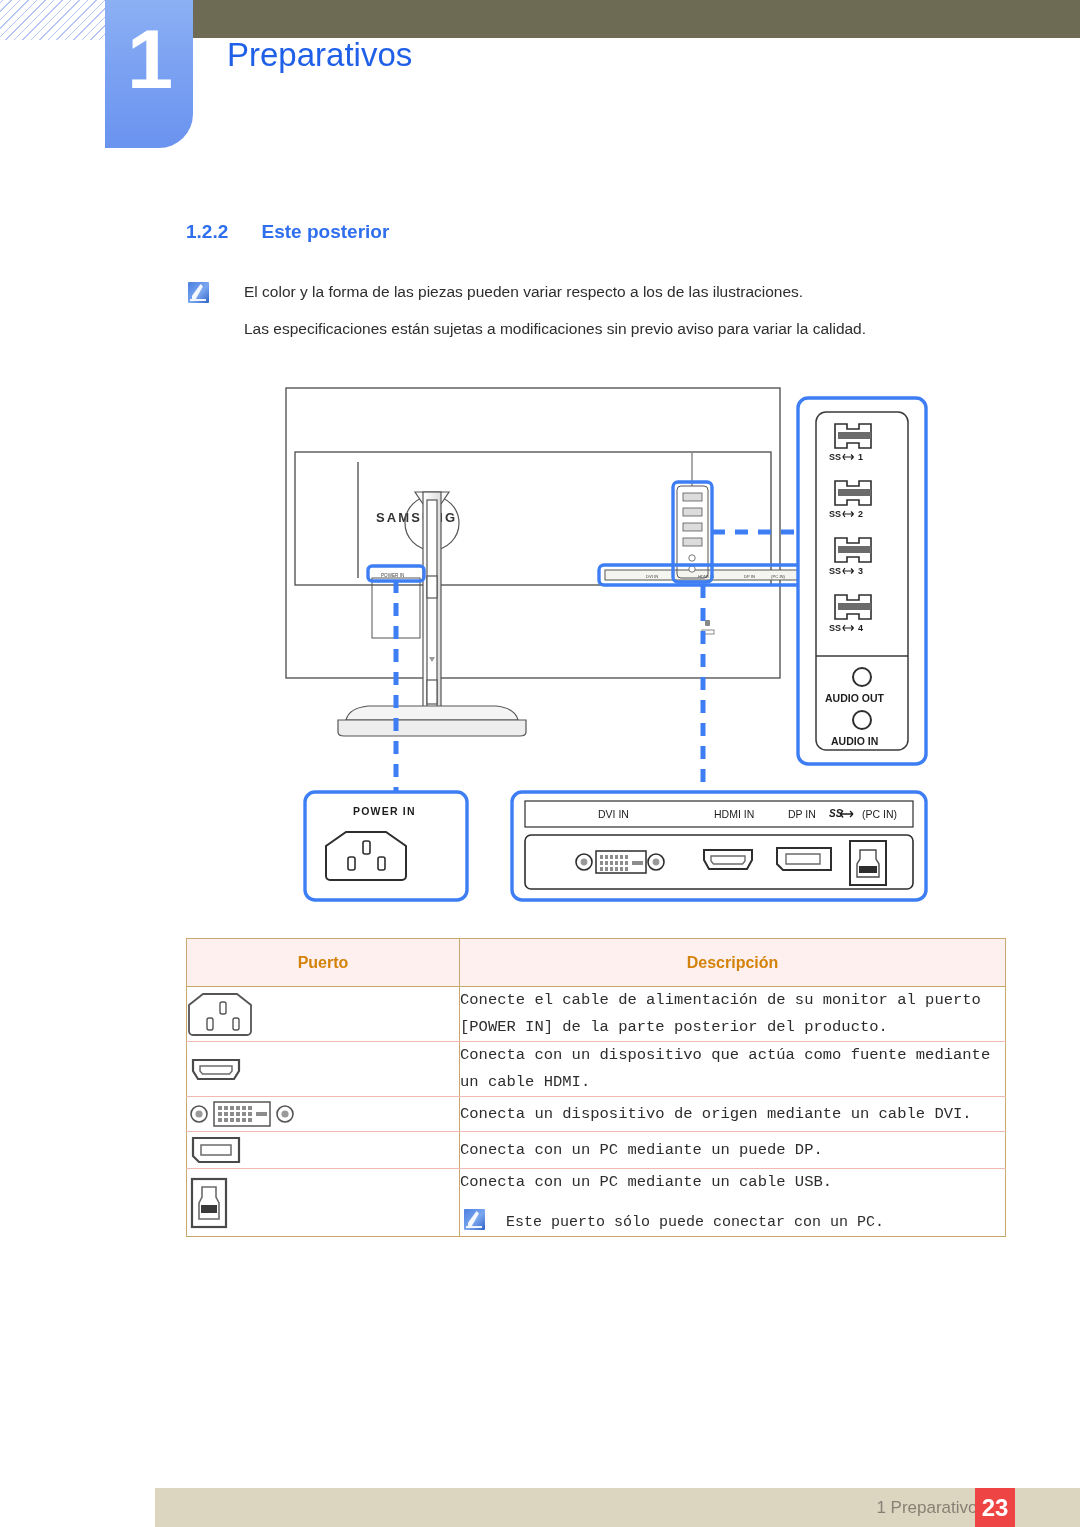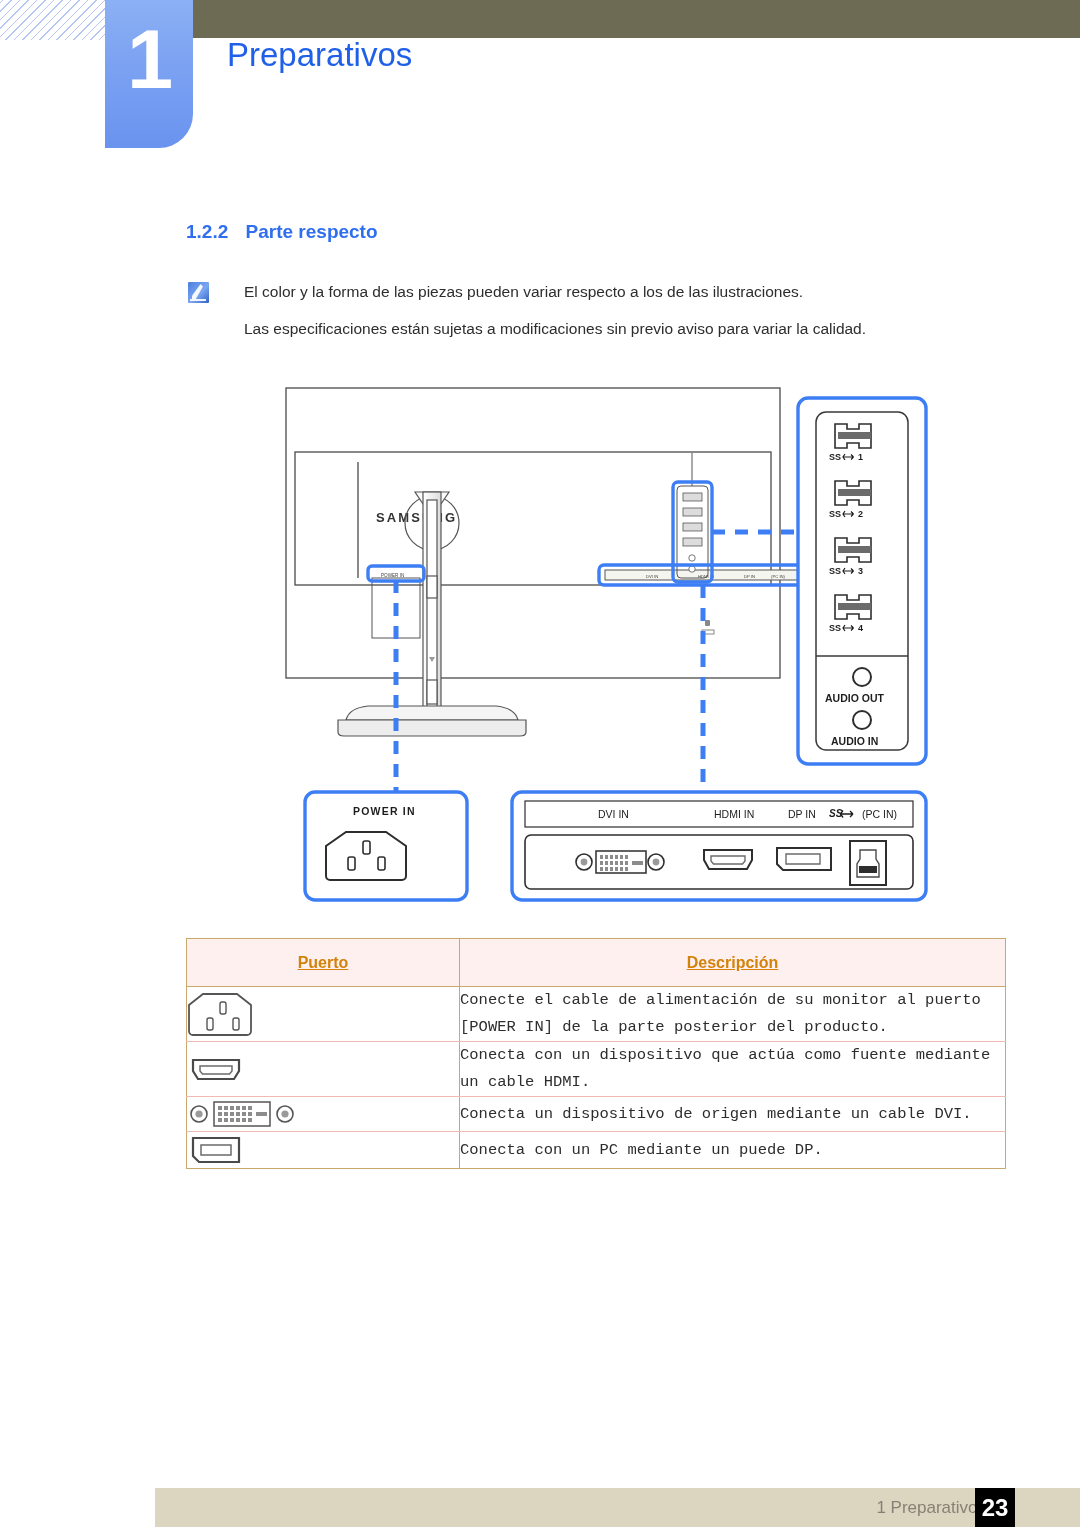--- a/index.html
+++ b/index.html
@@ -35,21 +35,21 @@
   #chapter-title{
     position:absolute;left:227px;top:38px;
     color:#2060e8;font-size:33px;font-weight:normal;line-height:34px;
   }
 
   
   #section-head{
     position:absolute;left:186px;top:221px;
     color:#2f6fee;font-size:19px;font-weight:bold;
   }
-  #section-head .num{margin-right:12px;}
+  #section-head .num{margin-right:28px;}
 
   .note-icon{
     display:inline-block;width:21px;height:21px;vertical-align:top;
     background:linear-gradient(135deg,#4a7fe0 0%,#7ba7ef 55%,#2f62c9 100%);
     position:relative;border-radius:1px;
   }
   .note-icon .quill{
     position:absolute;left:4px;top:2px;width:11px;height:15px;
     background:#ffffff;
     clip-path:polygon(78% 0%,100% 16%,34% 100%,0% 100%,0% 78%);
@@ -77,21 +77,20 @@
   #port-table td,#port-table th{
     border:1px solid #c8a96b;
     padding:0;
   }
   #port-table thead th{
     background:#fdf0ef;
     color:#d4820a;
     font-size:16px;font-weight:bold;
     height:47px;
     border-color:#c8a96b;
-    text-decoration:underline;
   }
   #port-table thead th.col1{width:272px;}
   #port-table tbody td{
     border-left-color:#c8a96b;border-right-color:#c8a96b;
     border-top-color:#f0b9b4;border-bottom-color:#f0b9b4;
     vertical-align:middle;
   }
   #port-table tbody tr:last-child td{border-bottom-color:#c8a96b;}
   #port-table tbody tr:first-child td{border-top-color:#c8a96b;}
   td.icon-cell{text-align:center;padding:14px 0;}
@@ -106,40 +105,40 @@
   #footer-bar{
     position:absolute;left:155px;top:1488px;width:925px;height:39px;
     background:#dcd5c0;
   }
   #footer-label{
     position:absolute;right:94px;top:1498px;
     color:#8a7f74;font-size:17px;
   }
   #footer-page-box{
     position:absolute;left:975px;top:1488px;width:40px;height:39px;
-    background:#000000;
+    background:#ef4444;
   }
   #footer-page-num{
     color:#ffffff;font-size:24px;font-weight:bold;
     text-align:center;line-height:39px;
   }
 </style>
 </head>
 <body>
 
 <div id="hatch"></div>
 <div id="olive-bar"></div>
 <div id="chapter-tab">
   <div id="chapter-num">1</div>
 </div>
 <div id="chapter-title">Preparativos</div>
 
 <div id="section-head">
   <span class="num">1.2.2</span>
-  <span>Parte respecto</span>
+  <span>Este posterior</span>
 </div>
 
 <div id="note-block">
   <div id="note-row1">
     <span class="note-icon">
       <span class="quill"></span>
         <span class="base"></span>
     </span>
     <span class="note-text">El color y la forma de las piezas pueden variar respecto a los de las ilustraciones.</span>
   </div>
@@ -410,20 +409,39 @@
     <tr>
       <td class="icon-cell">
         <svg width="58" height="36" viewBox="0 0 58 36">
           <path d="M6 6 h46 v24 h-40 l-6 -6 z" fill="#fff" stroke="#4a4a4a" stroke-width="2.2"></path>
           <path d="M14 13 h30 v10 h-30 z" fill="#fff" stroke="#6b6b6b" stroke-width="1.5"></path>
         </svg>
       </td>
       <td class="desc-cell">Conecta con un PC mediante un puede DP.</td>
     </tr>
 
+    <tr>
+      <td class="icon-cell">
+        <svg width="44" height="56" viewBox="0 0 44 56">
+          <rect x="5" y="4" width="34" height="48" fill="#fff" stroke="#4a4a4a" stroke-width="2.2"></rect>
+          <path d="M15 12 h14 v10 l3 6 v16 h-20 v-16 l3 -6 z" fill="#fff" stroke="#6b6b6b" stroke-width="1.6"></path>
+          <rect x="14" y="30" width="16" height="8" fill="#3a3a3a"></rect>
+        </svg>
+      </td>
+      <td class="desc-cell">
+        <div>Conecta con un PC mediante un cable USB.</div>
+        <div class="subnote">
+          <span class="note-icon">
+            <span class="quill"></span>
+              <span class="base"></span>
+          </span>
+          <span>Este puerto sólo puede conectar con un PC.</span>
+        </div>
+      </td>
+    </tr>
   </tbody>
 </table>
 
 <div id="footer-bar"></div>
 <div id="footer-label">1 Preparativos</div>
 <div id="footer-page-box">
   <div id="footer-page-num">23</div>
 </div>
 
 </body></html>

